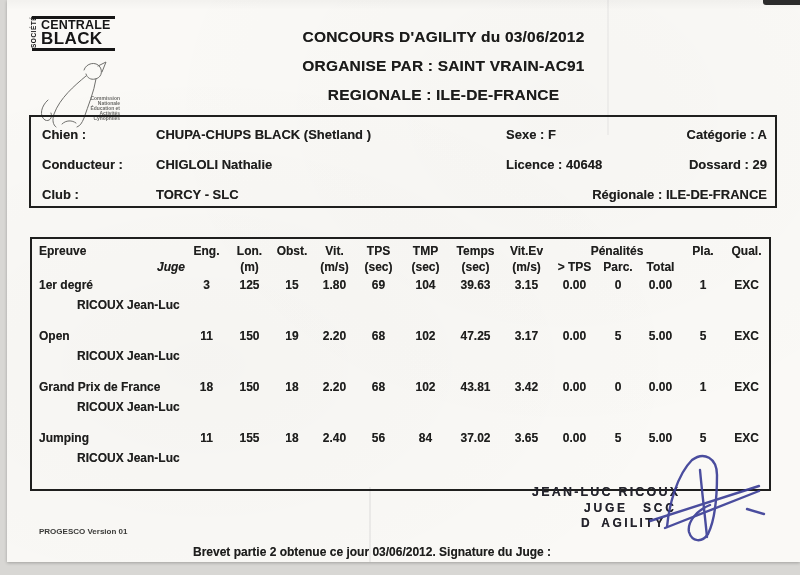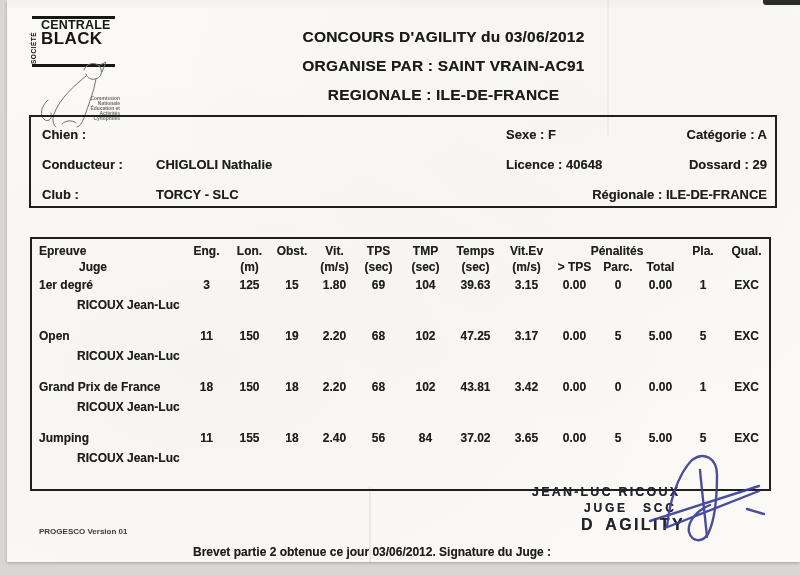--- a/index.html
+++ b/index.html
@@ -17,21 +17,21 @@
       linear-gradient(180deg, rgba(0,0,0,0.03), rgba(0,0,0,0) 10px),
       #faf9f6;
     box-shadow:0 1px 3px rgba(0,0,0,0.25);
   }
   .smudge{position:absolute;left:756px;top:0;width:44px;height:5px;background:#2c2c2c;border-radius:0 0 3px 3px;}
   .crease-v1{position:absolute;left:600px;top:0;width:2px;height:135px;background:rgba(60,60,70,0.05);}
   .crease-v2{position:absolute;left:362px;top:487px;width:2px;height:75px;background:rgba(60,60,70,0.07);}
 
   
   .logo{position:absolute;left:25px;top:16px;width:86px;height:112px;}
-  .logo-word{position:relative;margin-left:0;border-top:3px solid #161616;border-bottom:3px solid #161616;padding:1px 2px 18px 9px;width:72px;}
+  .logo-word{position:relative;margin-left:0;border-top:3px solid #161616;border-bottom:3px solid #161616;padding:1px 2px 2px 9px;width:72px;}
   .logo-societe{position:absolute;left:-2px;top:0px;height:100%;writing-mode:vertical-rl;transform:rotate(180deg);font-size:6.5px;font-weight:bold;letter-spacing:0.5px;color:#161616;}
   .logo-centrale{font-size:12.5px;font-weight:bold;line-height:11px;letter-spacing:0.2px;color:#161616;}
   .logo-canine{font-size:17px;font-weight:bold;line-height:15px;letter-spacing:0.4px;color:#161616;}
   .logo-dog{position:absolute;left:0px;top:44px;}
   .logo-sub{position:absolute;left:38px;top:80px;width:50px;text-align:right;font-size:6px;line-height:6px;font-weight:bold;color:#6b6b68;transform:scale(0.82);transform-origin:top right;}
 
   
   .titles{position:absolute;left:100px;right:20px;top:22px;text-align:center;}
   .title-line{font-size:15.5px;font-weight:bold;line-height:29px;letter-spacing:0.2px;color:#1b1b1a;text-shadow:0 0 0.5px rgba(27,27,26,0.55);}
 
@@ -43,39 +43,39 @@
   .i-value{position:absolute;left:125px;}
   .i-mid{position:absolute;left:475px;}
   .i-right{position:absolute;right:8px;}
 
   
   .table-box{position:absolute;left:23px;top:237px;width:741px;height:254px;border:2px solid #1f1f1e;box-sizing:border-box;}
   .rtable{position:absolute;left:0;top:5px;right:0;}
   .trow{display:grid;grid-template-columns:153px 43px 43px 42px 43px 45px 49px 51px 51px 45px 42px 43px 42px 45px;}
   .cell{font-size:12px;font-weight:bold;line-height:15px;text-align:center;white-space:nowrap;text-shadow:0 0 0.5px rgba(27,27,26,0.5);}
   .cell.ep{text-align:left;padding-left:7px;}
-  .cell.juge-h{text-align:left;padding-left:47px;}
+  .cell.juge-h{text-align:right;padding-left:33px;font-style:italic;}
   .cell.juge{text-align:left;padding-left:45px;}
   .thead2{margin-top:1px;}
   .rowpair{margin-top:0;}
   .rowpair .trow{line-height:20px;}
   .rowpair .cell{line-height:20px;}
   .rp-first{}
   .rp-next{margin-top:11px;}
   .pen-span{grid-column:10 / span 3;}
   .g3{grid-column:3}.g5{grid-column:5}.g6{grid-column:6}.g7{grid-column:7}.g8{grid-column:8}.g9{grid-column:9}.g10{grid-column:10}.g11{grid-column:11}.g12{grid-column:12}
   .g13{grid-column:13}.g14{grid-column:14}
 
   
   .brevet{position:absolute;left:186px;top:501px;font-size:12px;font-weight:bold;text-shadow:0 0 0.5px rgba(27,27,26,0.5);margin-top:44px;}
   .version{position:absolute;left:32px;top:527px;font-size:8px;font-weight:bold;color:#3a3a38;}
   .stamp{position:absolute;color:#23232b;font-weight:bold;white-space:nowrap;text-shadow:0 0 0.6px rgba(35,35,43,0.7);}
   .stamp1{left:525px;top:485px;font-size:12.5px;letter-spacing:2.2px;}
   .stamp2{left:577px;top:501px;font-size:12px;letter-spacing:2.8px;word-spacing:9px;}
-  .stamp3{left:574px;top:516px;font-size:16px;letter-spacing:2.4px;word-spacing:4px;text-align:right;}
+  .stamp3{left:574px;top:516px;font-size:12px;letter-spacing:2.4px;word-spacing:4px;text-align:right;}
   .signature{position:absolute;left:635px;top:450px;width:130px;height:100px;}
 </style>
 </head>
 <body>
 
 <div class="paper">
 
   <div class="smudge"></div>
   <div class="crease-v1"></div>
   <div class="crease-v2"></div>
@@ -107,20 +107,21 @@
 
   <div class="titles">
     <div class="title-line">CONCOURS D'AGILITY du 03/06/2012</div>
     <div class="title-line">ORGANISE PAR : SAINT VRAIN-AC91</div>
     <div class="title-line">REGIONALE : ILE-DE-FRANCE</div>
   </div>
 
   <div class="info-box">
     <div class="info-row ir1">
       <span class="i-label">Chien :</span>
+      <span class="i-value">CHUPA-CHUPS BLACK (Shetland )</span>
       <span class="i-mid">Sexe : F</span>
       <span class="i-right">Catégorie : A</span>
     </div>
     <div class="info-row ir2">
       <span class="i-label">Conducteur :</span>
       <span class="i-value">CHIGLOLI Nathalie</span>
       <span class="i-mid">Licence : 40648</span>
       <span class="i-right">Dossard : 29</span>
     </div>
     <div class="info-row ir3">

